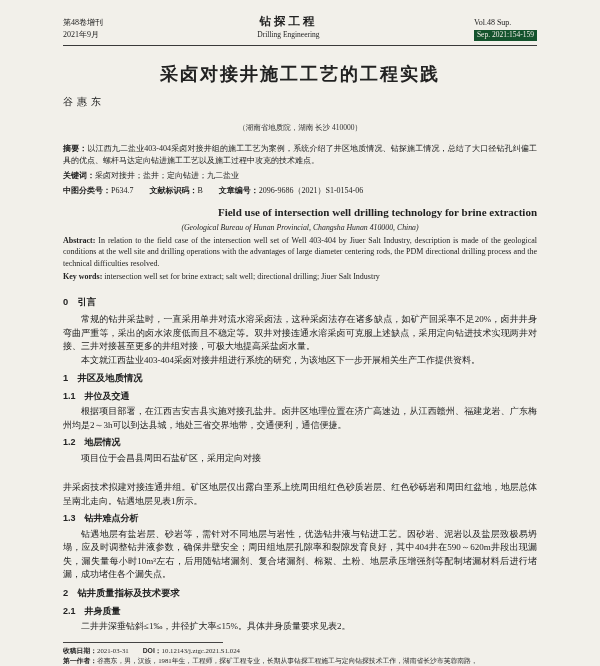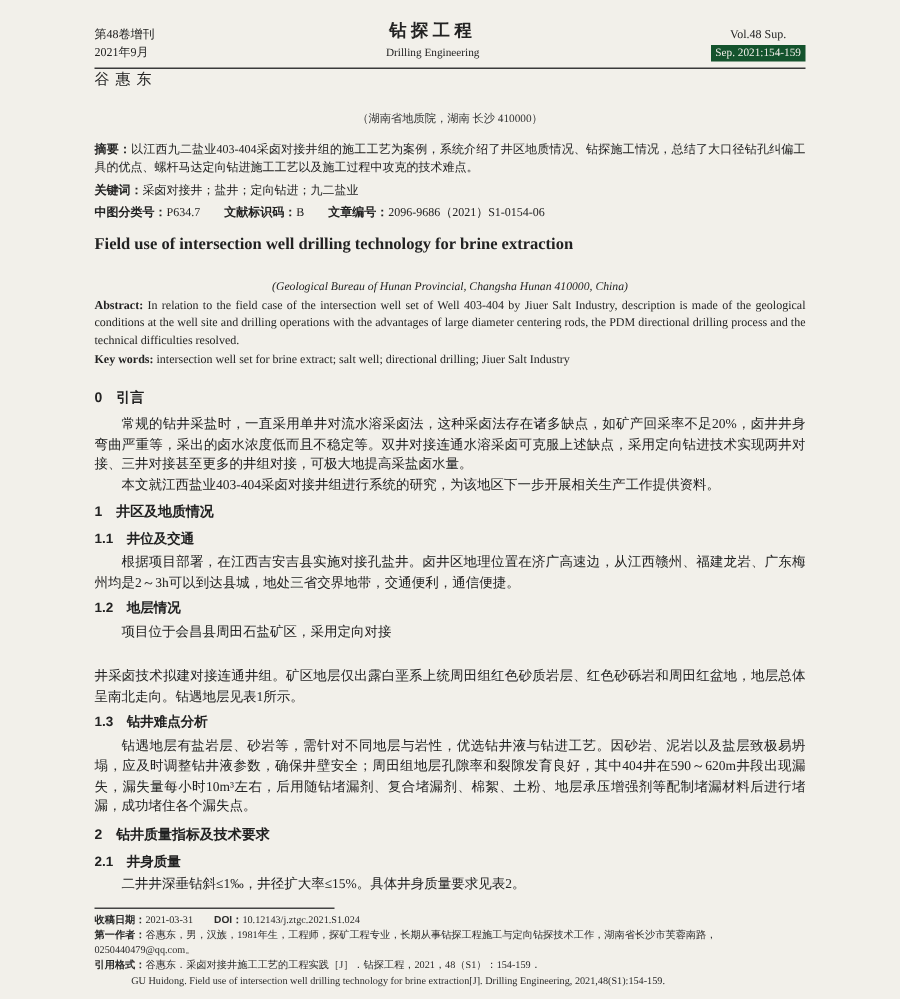--- a/index.html
+++ b/index.html
@@ -13,42 +13,42 @@
   .inner { width:474px; margin:0 auto; padding-top:13px; }
 
   
   .header {
     display:flex; justify-content:space-between; align-items:flex-end;
     border-bottom:1.6px solid #3a3a3a; padding-bottom:4px;
     font-size:8px; line-height:1.45;gap:16px;
   }
   .h-left { text-align:left; }
   .h-center { text-align:center; }
-  .h-right { text-align:center; }
+  .h-right { text-align:left; }
   .jcn { font-family:"Liberation Sans", sans-serif; font-weight:bold; font-size:11.5px; letter-spacing:3px; }
   .jen { font-size:7.5px; }
   .badge { display:inline-block; background:#14532d; color:#f0ede7; padding:0 3px; font-size:7.5px; }
 
   
   .title {
     text-align:center; font-family:"Liberation Sans", sans-serif;
     font-weight:bold; font-size:18px; letter-spacing:2px;
     margin-top:16px; margin-bottom:9px;
   }
   .author { text-align:left; font-size:10px; letter-spacing:4px; margin-bottom:14px; }
   .affil  { text-align:center; font-size:7.5px; color:#333; margin-bottom:10px; }
 
   
   .metaline { font-size:8px; line-height:1.6; text-align:justify; margin-bottom:2px; }
   .lbl { font-family:"Liberation Sans", sans-serif; font-weight:bold; }
   .clc { margin-bottom:8px; }
   .gap { display:inline-block; width:16px; }
 
   
-  .en-title { text-align:left; font-weight:bold; font-size:11px; margin-top:4px; margin-bottom:17px; }
+  .en-title { text-align:right; font-weight:bold; font-size:11px; margin-top:4px; margin-bottom:5px; }
   .en-author { text-align:center; font-size:8.5px; margin-bottom:2px; }
   .en-affil { text-align:center; font-style:italic; font-size:7.8px; margin-bottom:3px; }
   .en-abs, .en-kw { font-size:8px; line-height:1.45; text-align:justify; }
   .en-kw { margin-top:1px; }
   .en-lbl { font-weight:bold; }
 
   
   .columns { display:flex; gap:16px; margin-top:9px; font-size:9px; line-height:1.5; text-align:justify;flex-direction:column; }
   .col { flex:1 1 0; min-width:0; }
   .h1 { font-family:"Liberation Sans", sans-serif; font-weight:bold; font-size:9.3px; margin:5px 0 3px; }
@@ -77,20 +77,21 @@
       <div class="h-center">
         <div class="jcn">钻探工程</div>
         <div class="jen">Drilling Engineering</div>
       </div>
       <div class="h-right">
         <div>Vol.48 Sup.</div>
         <div class="badge">Sep. 2021:154-159</div>
       </div>
     </div>
 
+    <h1 class="title">采卤对接井施工工艺的工程实践</h1>
     <div class="author">谷惠东</div>
     <div class="affil">（湖南省地质院，湖南 长沙 410000）</div>
 
     <p class="metaline"><span class="lbl">摘要：</span><span>以江西九二盐业403-404采卤对接井组的施工工艺为案例，系统介绍了井区地质情况、钻探施工情况，总结了大口径钻孔纠偏工具的优点、螺杆马达定向钻进施工工艺以及施工过程中攻克的技术难点。</span></p>
     <p class="metaline"><span class="lbl">关键词：</span><span>采卤对接井；盐井；定向钻进；九二盐业</span></p>
     <p class="metaline clc"><span class="lbl">中图分类号：</span><span>P634.7</span><span class="gap"></span><span class="lbl">文献标识码：</span><span>B</span><span class="gap"></span><span class="lbl">文章编号：</span><span>2096-9686（2021）S1-0154-06</span></p>
 
     <div class="en-title">Field use of intersection well drilling technology for brine extraction</div>
     <div class="en-affil">(Geological Bureau of Hunan Provincial, Changsha Hunan 410000, China)</div>
     <p class="en-abs"><span class="en-lbl">Abstract:</span> <span>In relation to the field case of the intersection well set of Well 403-404 by Jiuer Salt Industry, description is made of the geological conditions at the well site and drilling operations with the advantages of large diameter centering rods, the PDM directional drilling process and the technical difficulties resolved.</span></p>

